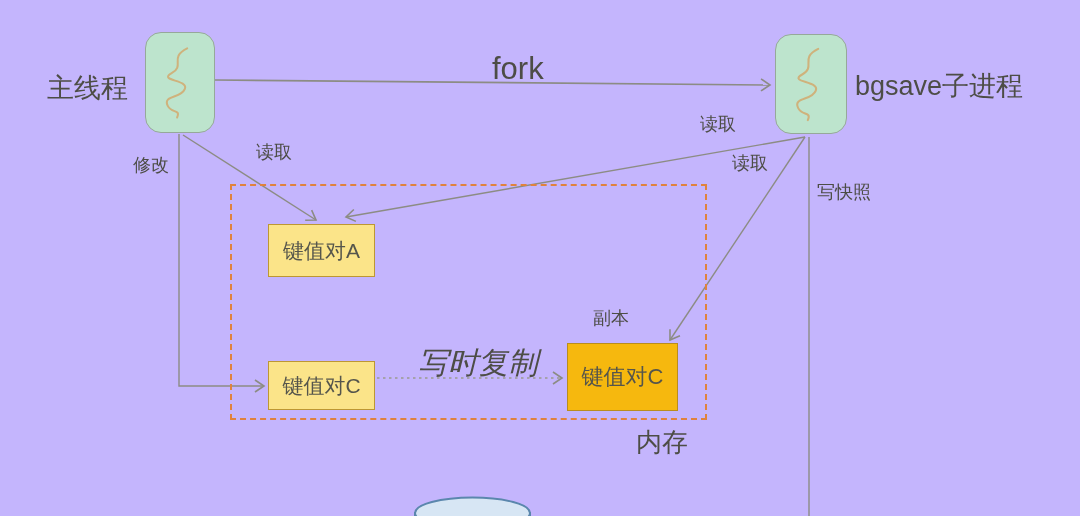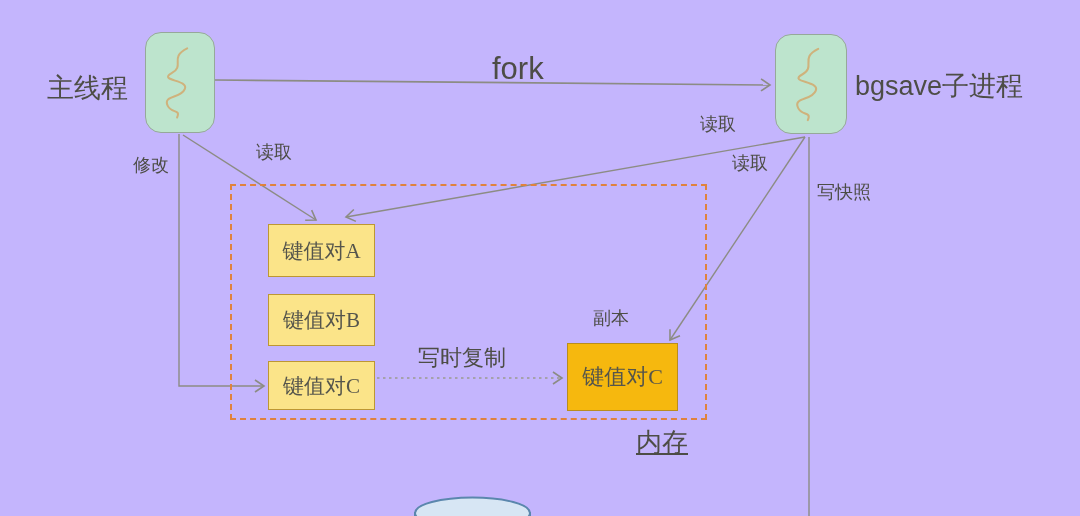--- a/index.html
+++ b/index.html
@@ -30,29 +30,29 @@
     position:absolute;
     border:2px dashed #e0823c;
     box-sizing:border-box;
   }
   .kv{
     position:absolute;
     background:#fbe489;
     border:1.5px solid #bd9733;
     box-sizing:border-box;
     display:flex;align-items:center;justify-content:center;
-    font-size:21px;color:#55554c;font-family:Liberation Serif, serif;
+    font-size:21px;color:#55554c;
   }
   .kv.copy{
     background:#f6b80e;
     border-color:#b98d1d;
   }
   .edge-label{position:absolute;font-size:18px;white-space:nowrap;}
-  .edge-label.small{font-size:22px;}
-  .section-label{position:absolute;font-size:26px;white-space:nowrap;text-decoration:underline;}
+  .edge-label.small{font-size:30px;font-style:italic;}
+  .section-label{position:absolute;font-size:26px;white-space:nowrap;}
 </style>
 </head>
 <body>
 
 <div class="canvas">
 
   <svg class="wires">
     <defs>
       <marker id="arr" markerUnits="userSpaceOnUse" markerWidth="22" markerHeight="18" viewBox="-11 -9 22 18" refX="0" refY="0" orient="auto">
         <path d="M-9,-6 L0,0 L-9,6" fill="none" stroke="#8c8c84" stroke-width="1.6"></path>
@@ -90,21 +90,20 @@
     <svg viewBox="0 0 70 100">
       <path d="M44,6 C20,18 42,28 24,38 C6,48 46,46 41,58 C36,71 12,66 19,80 C24,90 36,84 31,95" fill="none" stroke="#cfb27c" stroke-width="2.6" stroke-linecap="round"></path>
     </svg>
   </div>
   <div class="abs node-label" style="left:855px;top:68px;">bgsave子进程</div>
 
   <div class="mem-box" style="left:230px;top:184px;width:477px;height:236px;"></div>
   <div class="section-label" style="left:636px;top:425px;">内存</div>
 
   <div class="kv" style="left:268px;top:224px;width:107px;height:53px;">键值对A</div>
-  <div class="kv" style="left:268px;top:294px;width:107px;height:52px;">键值对B</div>
   <div class="kv" style="left:268px;top:361px;width:107px;height:49px;">键值对C</div>
 
   <div class="edge-label" style="left:593px;top:306px;text-align:center;">副本</div>
   <div class="kv copy" style="left:567px;top:343px;width:111px;height:68px;font-size:22px;">键值对C</div>
 
   <div class="edge-label" style="left:492px;top:51px;font-size:31px;">fork</div>
   <div class="edge-label" style="left:133px;top:153px;font-family:Liberation Mono, monospace;">修改</div>
   <div class="edge-label" style="left:256px;top:140px;">读取</div>
   <div class="edge-label" style="left:700px;top:112px;">读取</div>
   <div class="edge-label" style="left:732px;top:151px;">读取</div>

